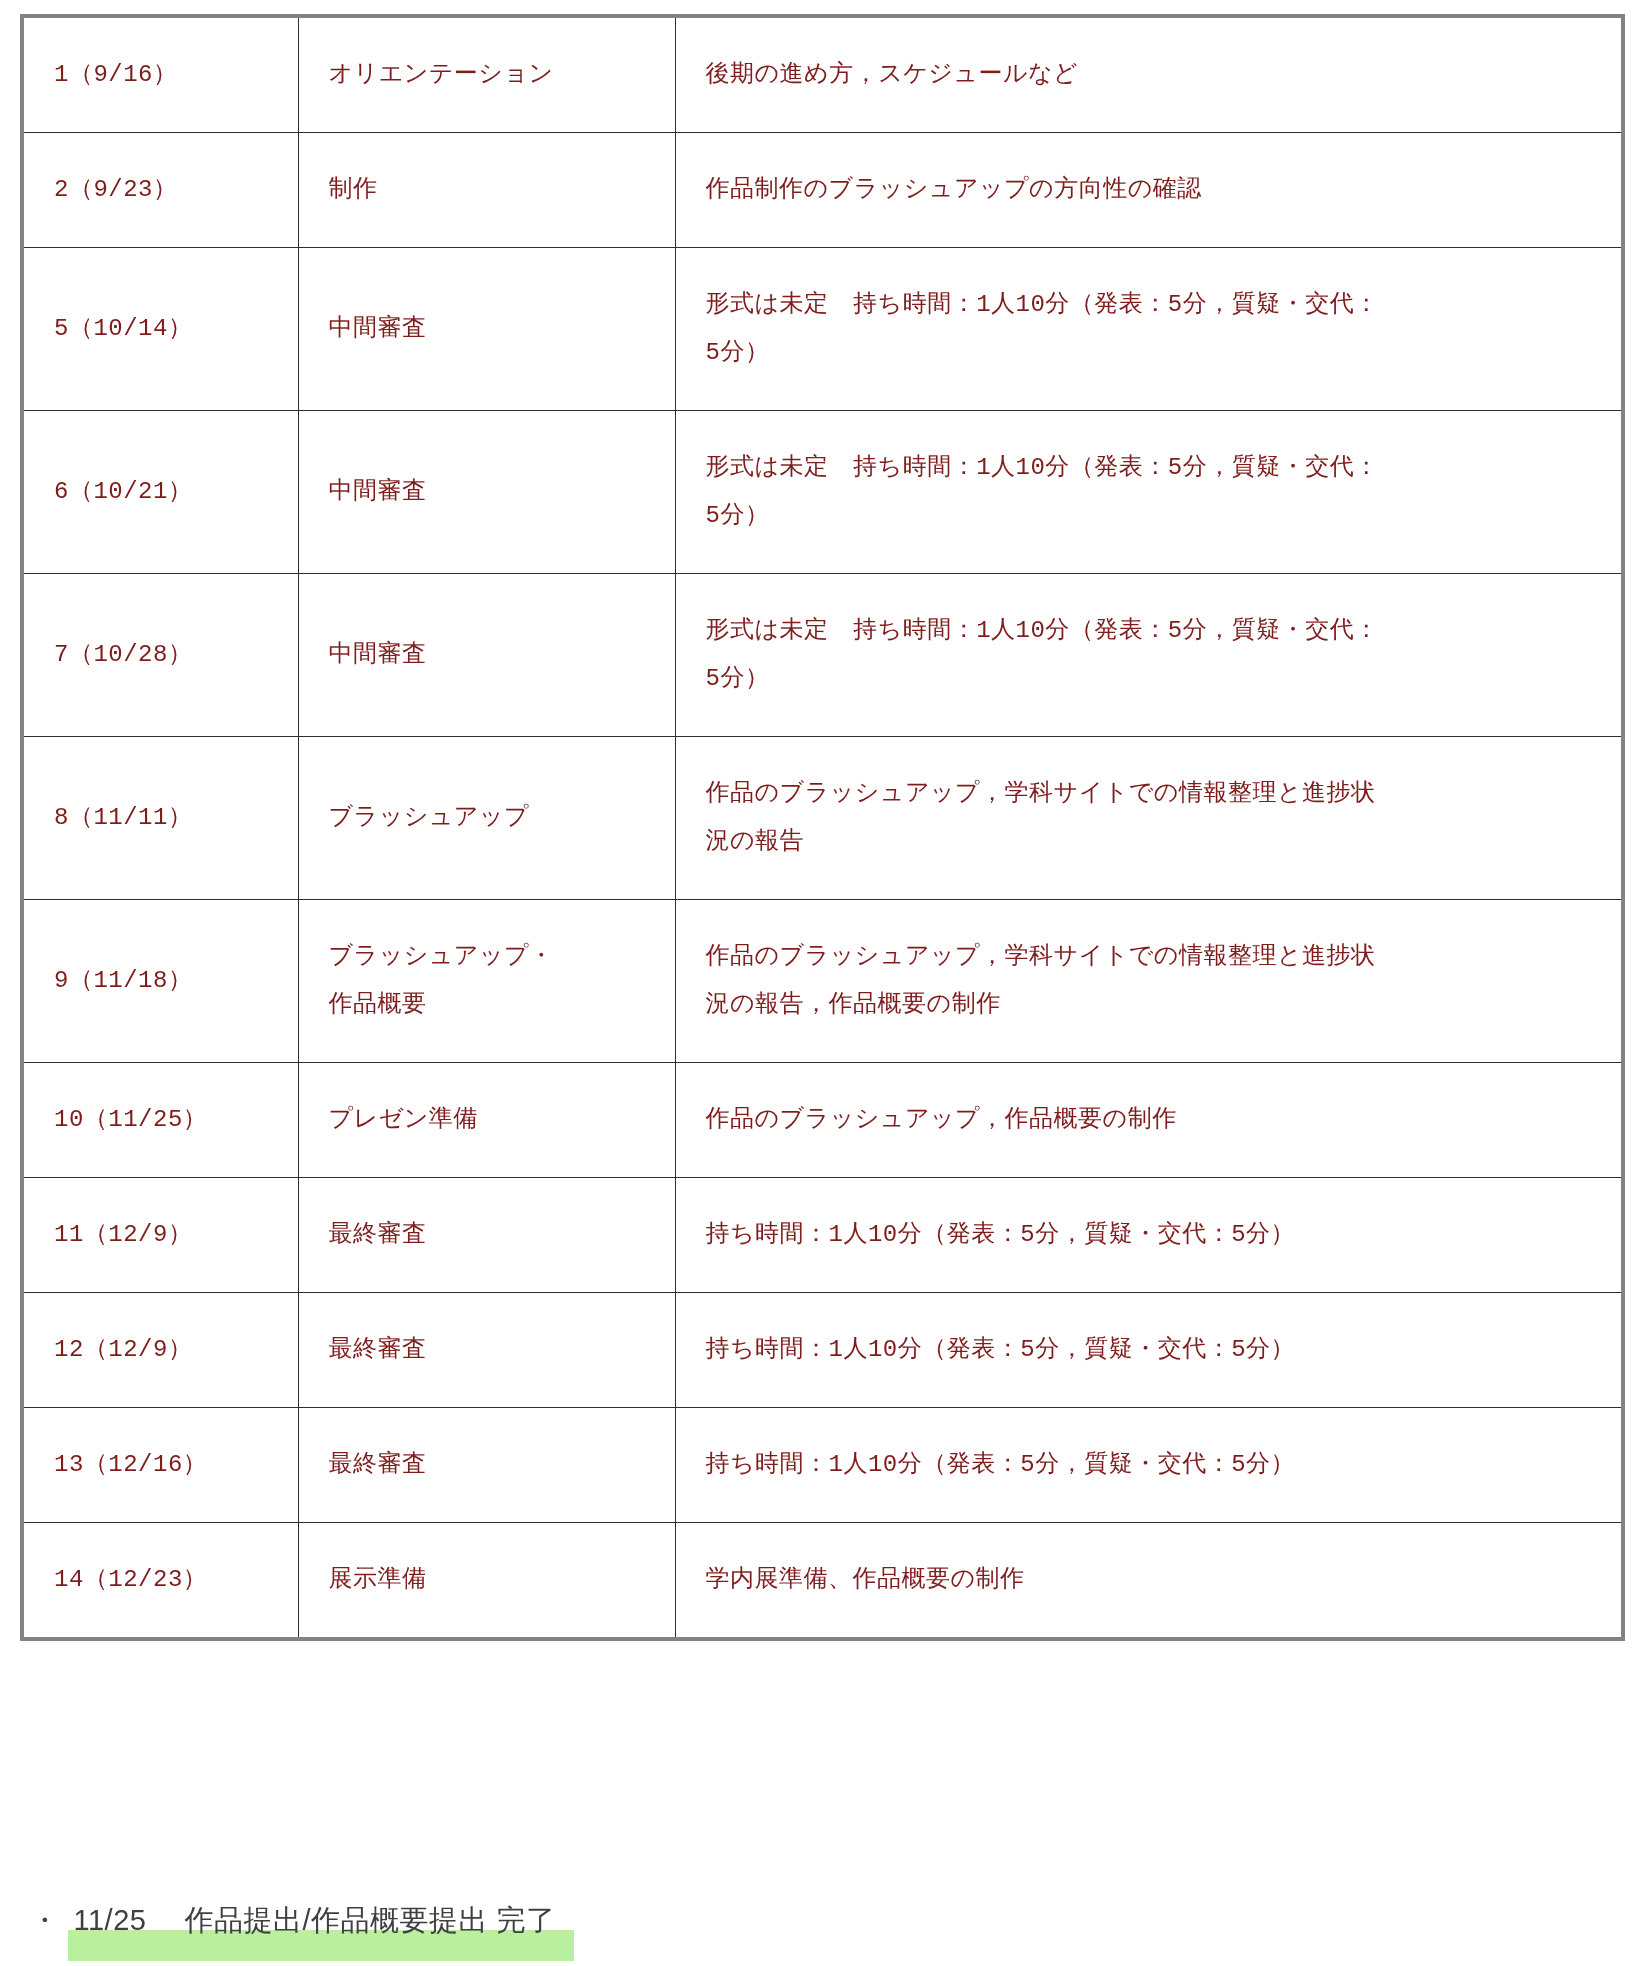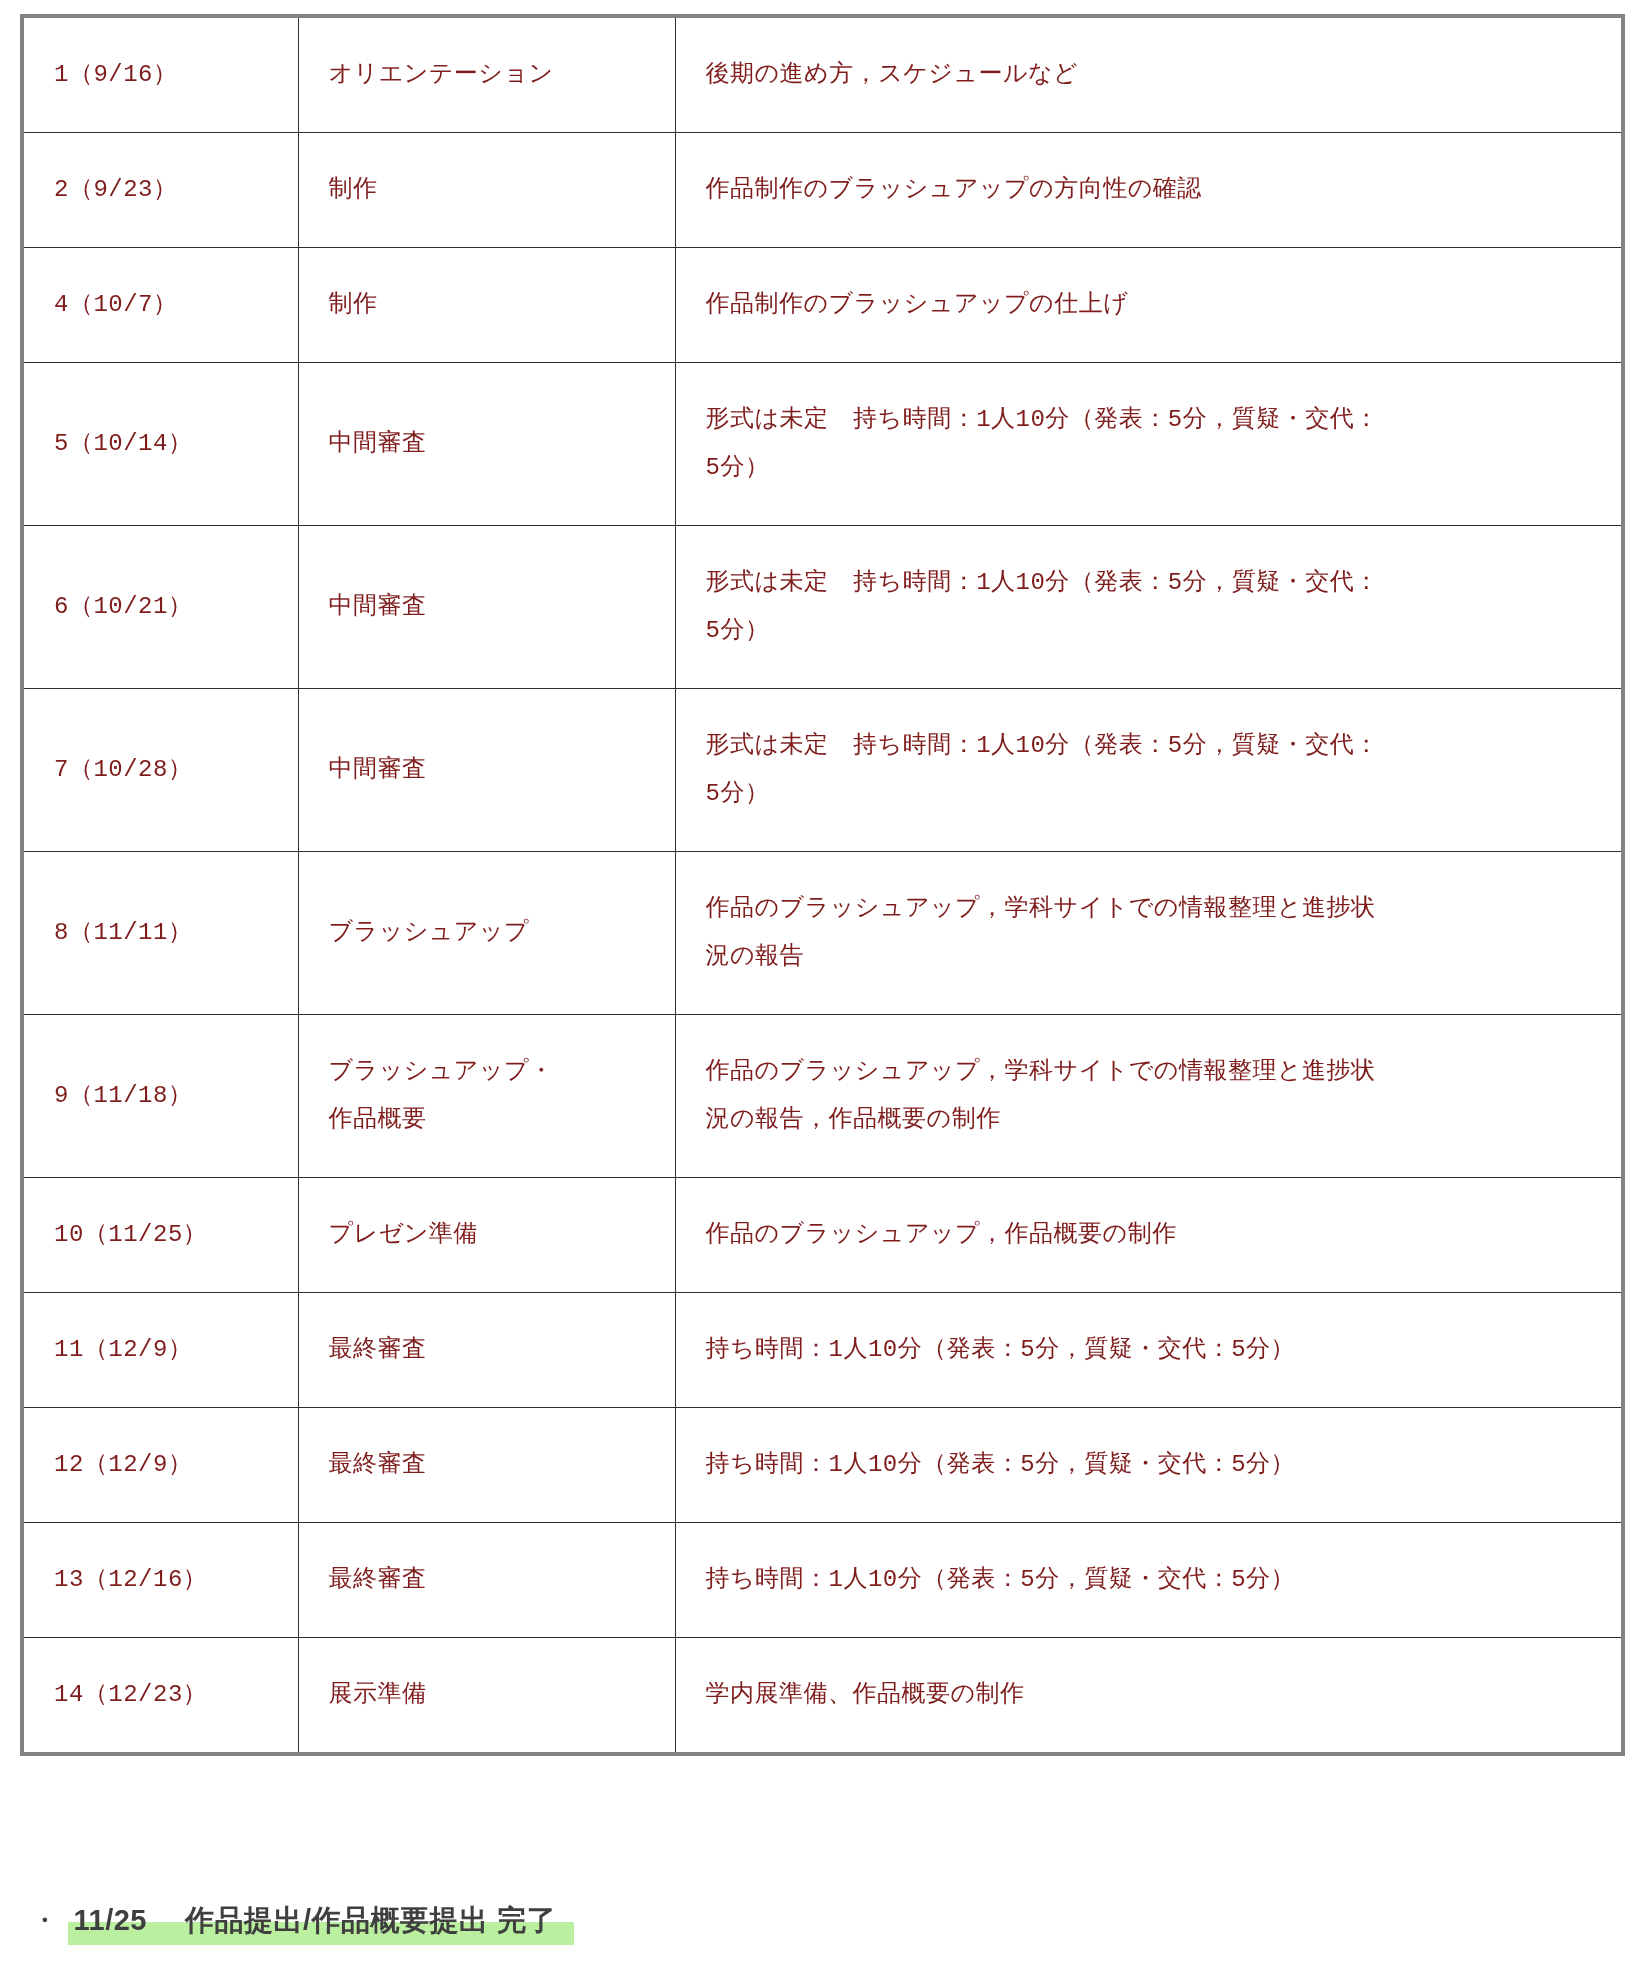--- a/index.html
+++ b/index.html
@@ -49,22 +49,21 @@
     font-size: 29px;
     line-height: 48px;
     color: #3f3f3f;
     letter-spacing: 0.5px;
   }
   .note .bullet {
     margin-right: 8px;
   }
   .note .hl {
     background: linear-gradient(to bottom, rgba(0,0,0,0) 45%, var(--highlight, #b9ef9e) 45%);
-    padding: 0 18px 9px 6px;
-    font-weight: bold;
+    padding: 0 18px 25px 6px;
   }
 </style>
 </head>
 <body>
 
 <div class="doc">
 
   <table class="schedule">
     <colgroup>
       <col style="width:276px">
@@ -74,25 +73,20 @@
     <tbody>
         <tr>
           <td class="col-session">1（9/16）</td>
           <td class="col-type">オリエンテーション</td>
           <td class="col-description">後期の進め方，スケジュールなど</td>
         </tr>
         <tr>
           <td class="col-session">2（9/23）</td>
           <td class="col-type">制作</td>
           <td class="col-description">作品制作のブラッシュアップの方向性の確認</td>
-        </tr>
-        <tr>
-          <td class="col-session">4（10/7）</td>
-          <td class="col-type">制作</td>
-          <td class="col-description">作品制作のブラッシュアップの仕上げ</td>
         </tr>
         <tr>
           <td class="col-session">5（10/14）</td>
           <td class="col-type">中間審査</td>
           <td class="col-description">形式は未定　持ち時間：1人10分（発表：5分，質疑・交代：
 5分）</td>
         </tr>
         <tr>
           <td class="col-session">6（10/21）</td>
           <td class="col-type">中間審査</td>

